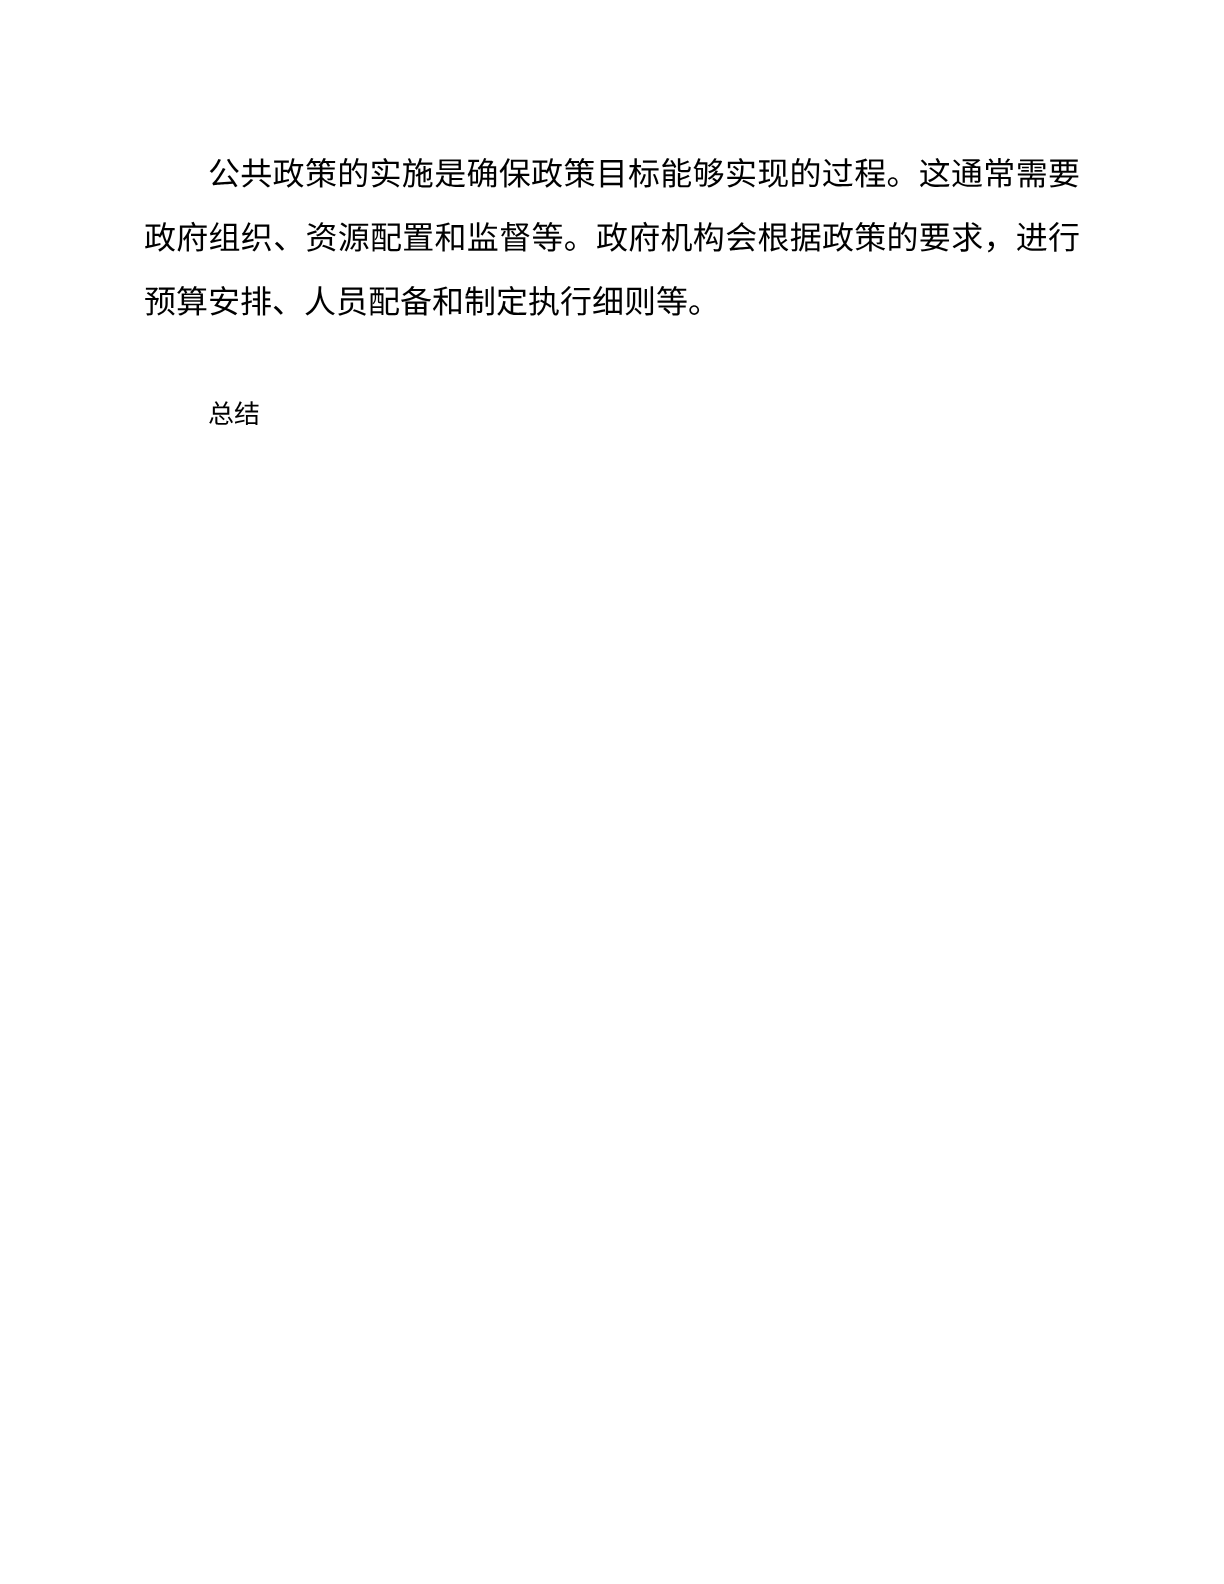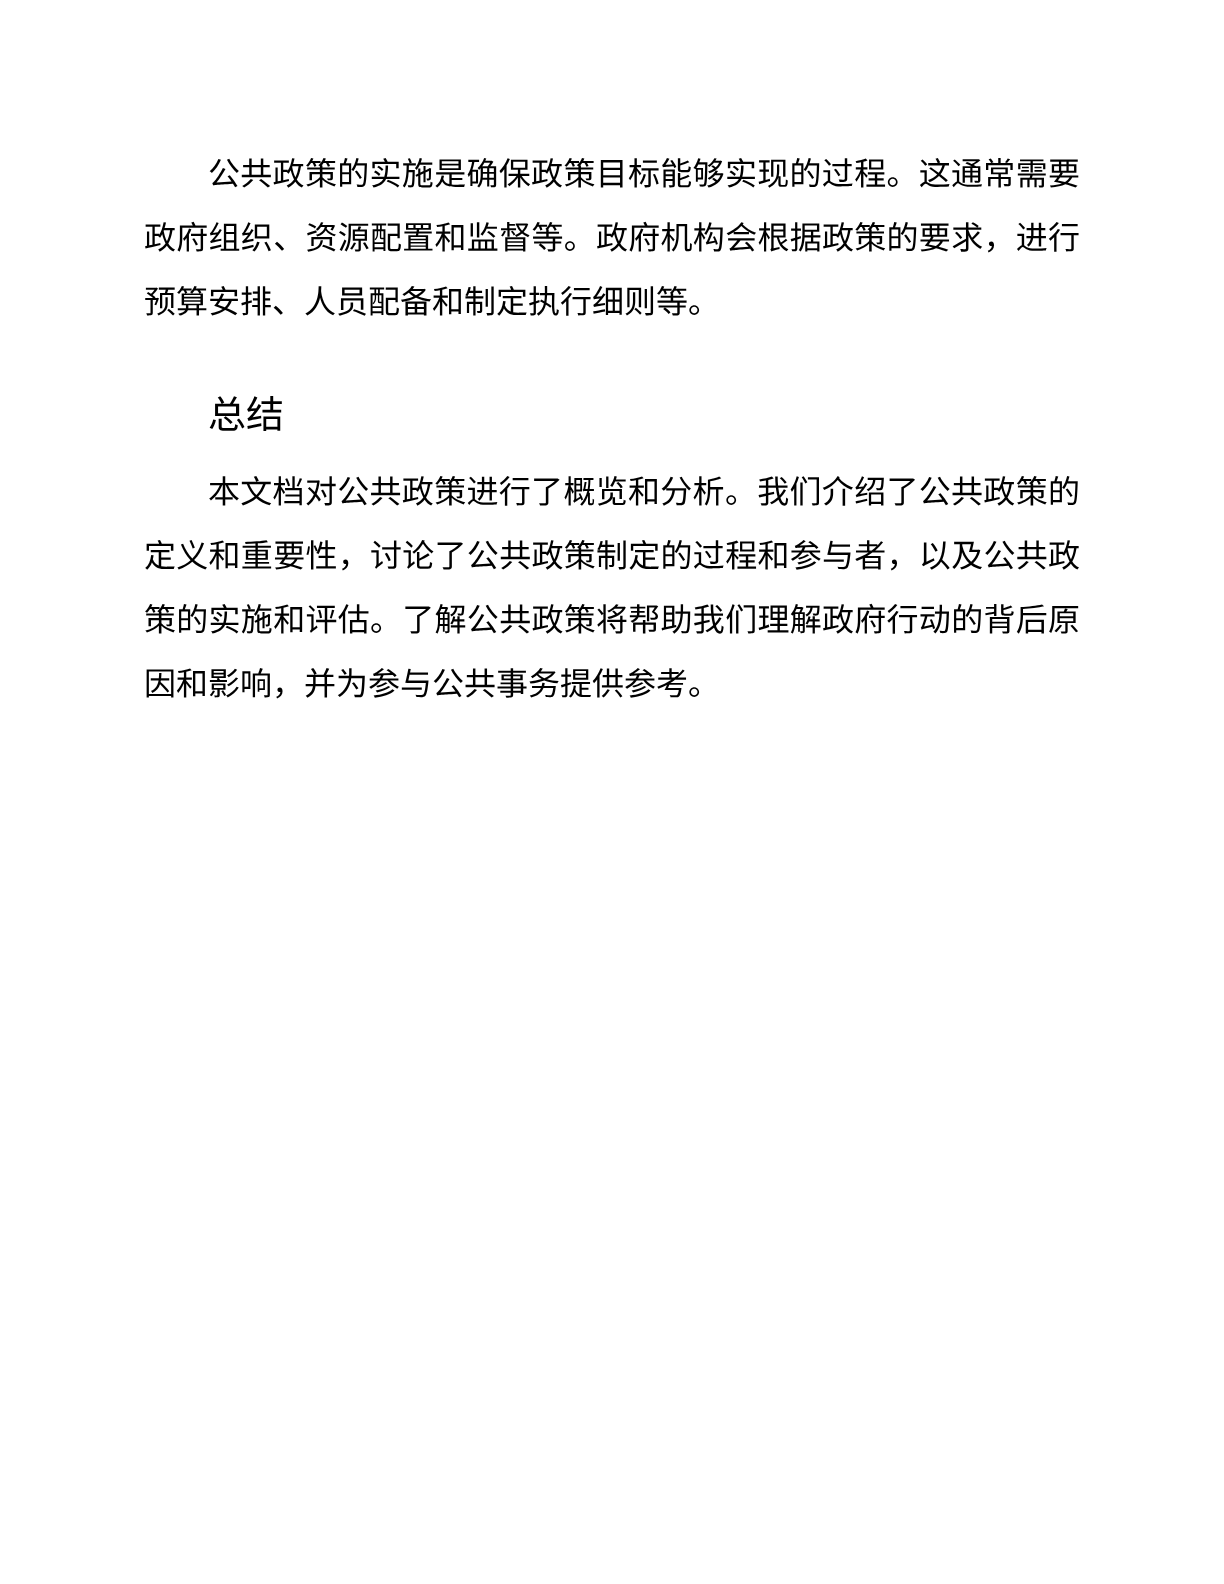--- a/index.html
+++ b/index.html
@@ -40,32 +40,31 @@
       text-justify: inter-character;
       text-indent: 2em;
       word-break: break-all;
       overflow-wrap: break-word;
     }
     .para-spaced {
       margin-top: 64px; 
     }
     .section-heading {
       margin: 48px 0 12px 0;
-      font-size: 38px;
+      font-size: 26px;
       line-height: 66px;
       font-weight: normal;
       color: var(--page-fg);
       text-indent: 64px; 
     }
   </style>
 </head>
 <body>
 
 <div class="doc-page">
   <div class="doc-content">
     <p class="body-paragraph">公共政策的实施是确保政策目标能够实现的过程。这通常需要政府组织、资源配置和监督等。政府机构会根据政策的要求，进行预算安排、人员配备和制定执行细则等。</p>
 
 
     <h2 class="section-heading">总结</h2>
 
-    <p class="body-paragraph">本文档对公共政策进行了概览和分析。我们介绍了公共政策的定义和重要性，讨论了公共政策制定的过程和参与者，以及公共政策的实施和评估。了解公共政策将帮助我们理解政府行动的背后原因和影响，并为参与公共事务提供参考。</p>
   </div>
 </div>
 
 </body></html>

